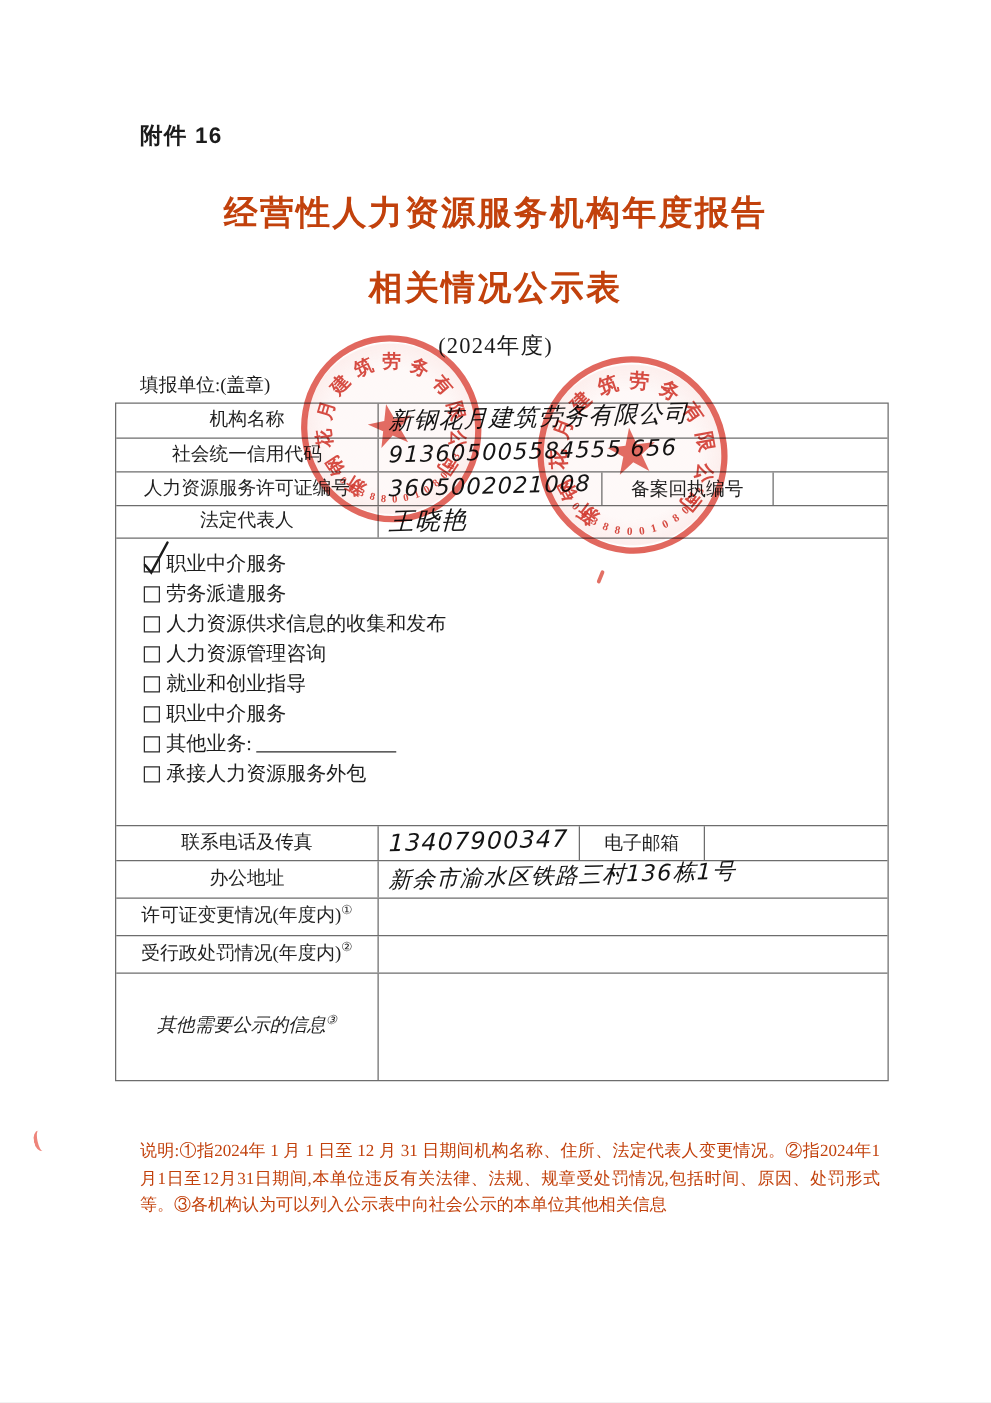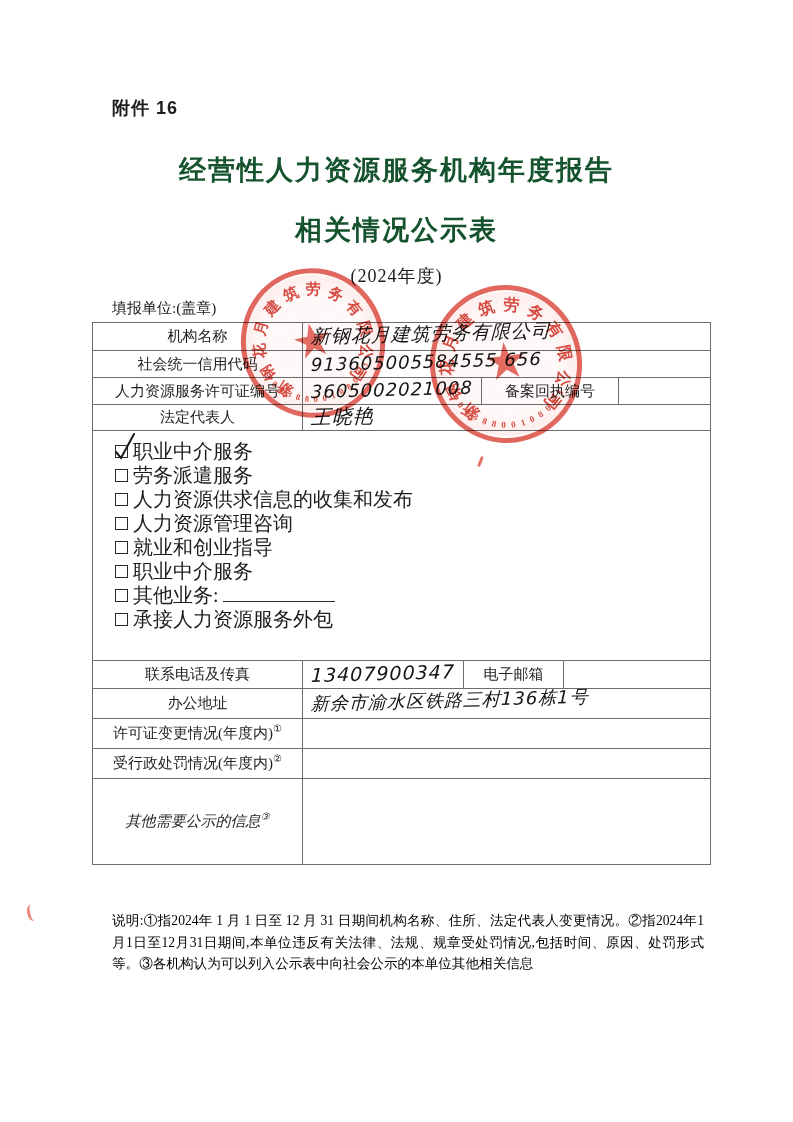--- a/index.html
+++ b/index.html
@@ -9,21 +9,21 @@
     background:#ffffff; overflow:hidden;
     font-family:"Liberation Serif","DejaVu Serif",serif;
     color:#222;
   }
   .attachment {
     position:absolute; left:112px; top:96px;
     font-family:"Liberation Sans","DejaVu Sans",sans-serif;
     font-size:18px; font-weight:600; color:#1c1c1c; letter-spacing:1px;
   }
   .title-line { position:absolute; left:0; width:100%; text-align:center;
-    font-size:27px; font-weight:700; letter-spacing:2px; color:#14532d; }
+    font-size:27px; font-weight:700; letter-spacing:2px; color:#c2410c; }
   .title-1 { top:152px; }
   .title-2 { top:212px; }
   .year-line { position:absolute; left:0; top:264px; width:100%; text-align:center;
     font-size:18px; color:#1a1a1a; letter-spacing:1px; }
   .fill-unit { position:absolute; left:112px; top:299px; font-size:15px; color:#1a1a1a; }
 
   
   .form-table {
     position:absolute; left:92px; top:322px; width:619px;
     border:1px solid #6d6d6d; background:transparent;
@@ -48,32 +48,32 @@
   }
   .hw-name  { font-size:19px; }
   .hw-code  { font-size:18px; }
   .hw-lic   { font-size:18px; }
   .hw-rep   { font-size:20px; }
   .hw-phone { font-size:19px; }
   .hw-addr  { font-size:18px; }
 
   
   .scope-list { padding:7px 0 0 14px; display:block; width:100%; }
-  .scope-item { display:flex; align-items:center; height:24px; font-size:20px; color:#1d1d1d; }
+  .scope-item { display:flex; align-items:center; height:24px; font-size:16px; color:#1d1d1d; }
   .cbox {
     width:13px; height:13px; flex:0 0 13px; border:1.5px solid #2b2b2b;
     margin-right:5px; position:relative; background:#fff;
   }
   .checkmark-svg { position:absolute; left:-2px; top:-14px; overflow:visible; }
   .blank-line { display:inline-block; width:112px; border-bottom:1.5px solid #2b2b2b; height:14px; margin-left:4px; }
 
   
   .notes {
     position:absolute; left:112px; top:910px; width:592px;
-    font-size:13.6px; line-height:21.5px; color:#000000; text-align:justify;
+    font-size:13.6px; line-height:21.5px; color:#c2410c; text-align:justify;
   }
 
   
   .seal {
     position:absolute; border-radius:50%; pointer-events:none;
     border:5px solid rgba(217,62,50,0.78); mix-blend-mode:multiply;
     background:radial-gradient(circle, rgba(232,92,76,0.04) 50%, rgba(232,92,76,0.10) 70%, rgba(232,92,76,0.0) 71%);
   }
   .seal .star {
     position:absolute; left:50%; top:50%; transform:translate(-50%,-55%);

